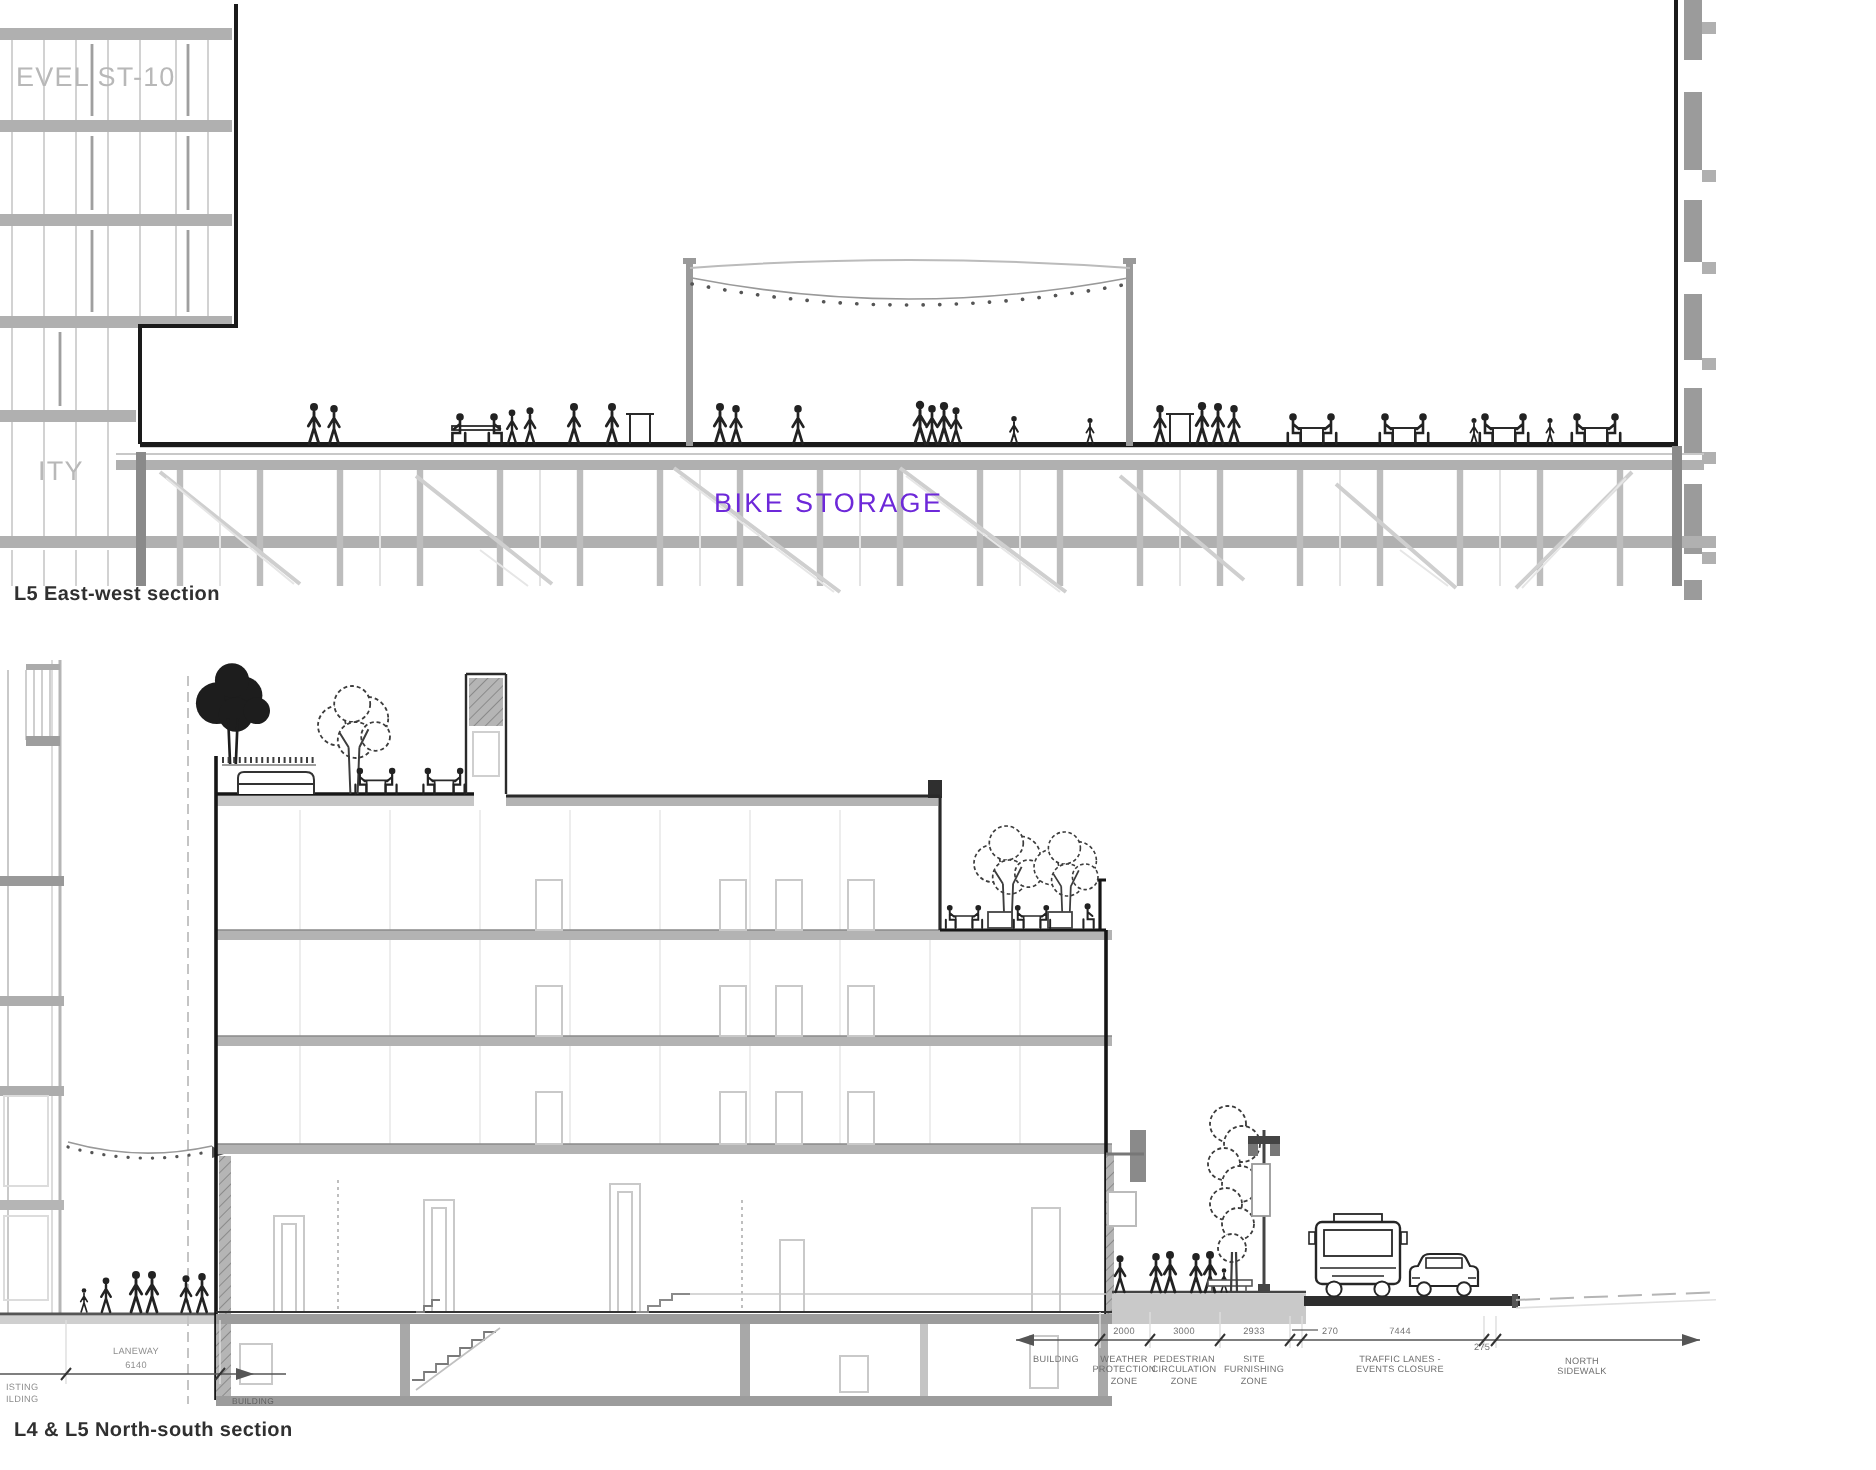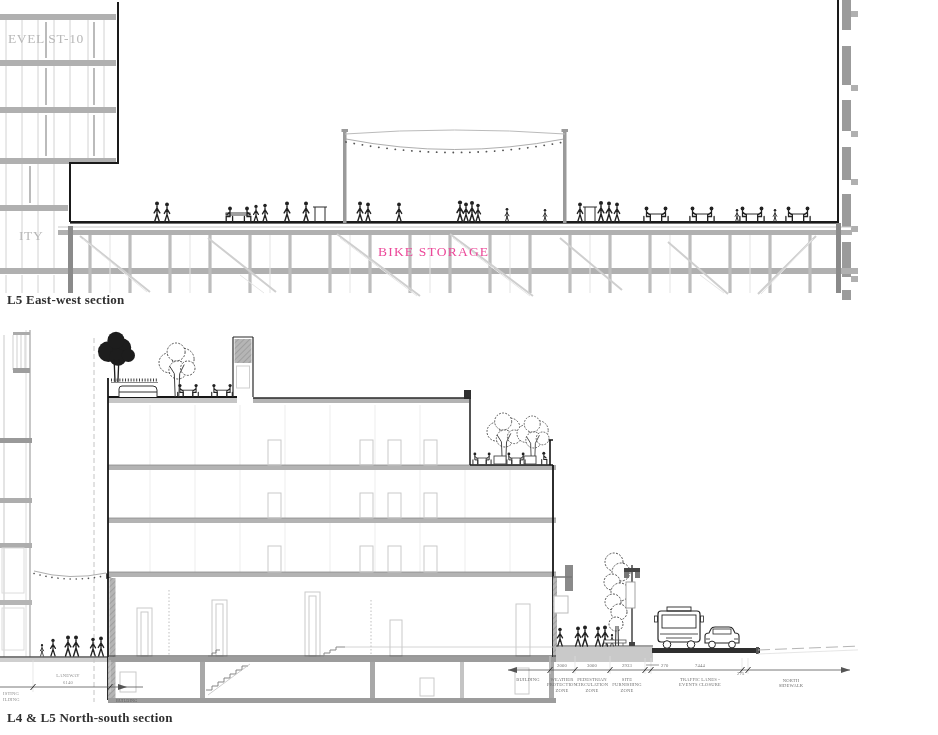--- a/index.html
+++ b/index.html
@@ -1,21 +1,21 @@
 <!DOCTYPE html>
 <html><head>
 <meta charset="utf-8">
 <style>
   html,body{margin:0;padding:0;background:#fff;}
   .stage{position:relative;width:858px;height:735px;background:#ffffff;overflow:hidden;
-         font-family:Liberation Serif, serif;}
+         font-family:Liberation Sans, sans-serif;}
   .stage svg{position:absolute;left:0;top:0;}
   .lbl{position:absolute;white-space:pre-line;}
   .big-gray{font-size:13.5px;color:#b8b8b8;letter-spacing:.6px;}
-  .caption{font-size:13px;color:#303030;letter-spacing:.2px;font-weight:bold;}
+  .caption{font-size:10px;color:#303030;letter-spacing:.2px;font-weight:bold;}
   .dim{font-size:4.6px;color:#707070;line-height:1.3;letter-spacing:.15px;}
   .ctr{text-align:center;}
 </style>
 </head>
 <body>
 
 <div class="stage">
 
 <svg width="938" height="735" viewBox="0 0 938 735">
   <defs>
@@ -382,21 +382,21 @@
       <g stroke="#333" stroke-width="1">
         <path d="M30.5,690 L35.5,684 M107.5,690 L112.5,684"></path>
       </g>
       <path d="M127,687 l-9,-3 l0,6 z" fill="#555" stroke="none"></path>
     </g>
   </g>
 </svg>
 
 <div class="lbl big-gray" style="left:8px;top:31px;">EVEL ST-10</div>
 <div class="lbl big-gray" style="left:19px;top:228px;">ITY</div>
-<div class="lbl big-gray" style="left:378px;top:244px;letter-spacing:1.2px;color:#ec4899;">BIKE STORAGE</div>
+<div class="lbl big-gray" style="left:357px;top:244px;letter-spacing:1.2px;color:#6d28d9;">BIKE STORAGE</div>
 <div class="lbl caption" style="left:7px;top:292px;">L5 East-west section</div>
 
 <div class="lbl dim ctr" style="left:44px;top:673px;width:48px;color:#8e8e8e;">LANEWAY</div>
 <div class="lbl dim ctr" style="left:44px;top:679.5px;width:48px;color:#8e8e8e;">6140</div>
 <div class="lbl dim" style="left:3px;top:691px;color:#8e8e8e;">ISTING
 ILDING</div>
 <div class="lbl dim" style="left:116px;top:698px;font-size:4.2px;color:#5f5f5f;">BUILDING</div>
 <div class="lbl caption" style="left:7px;top:710px;">L4 &amp; L5 North-south section</div>
 
 <div class="lbl dim ctr" style="left:506px;top:676.5px;width:44px;">BUILDING</div>

